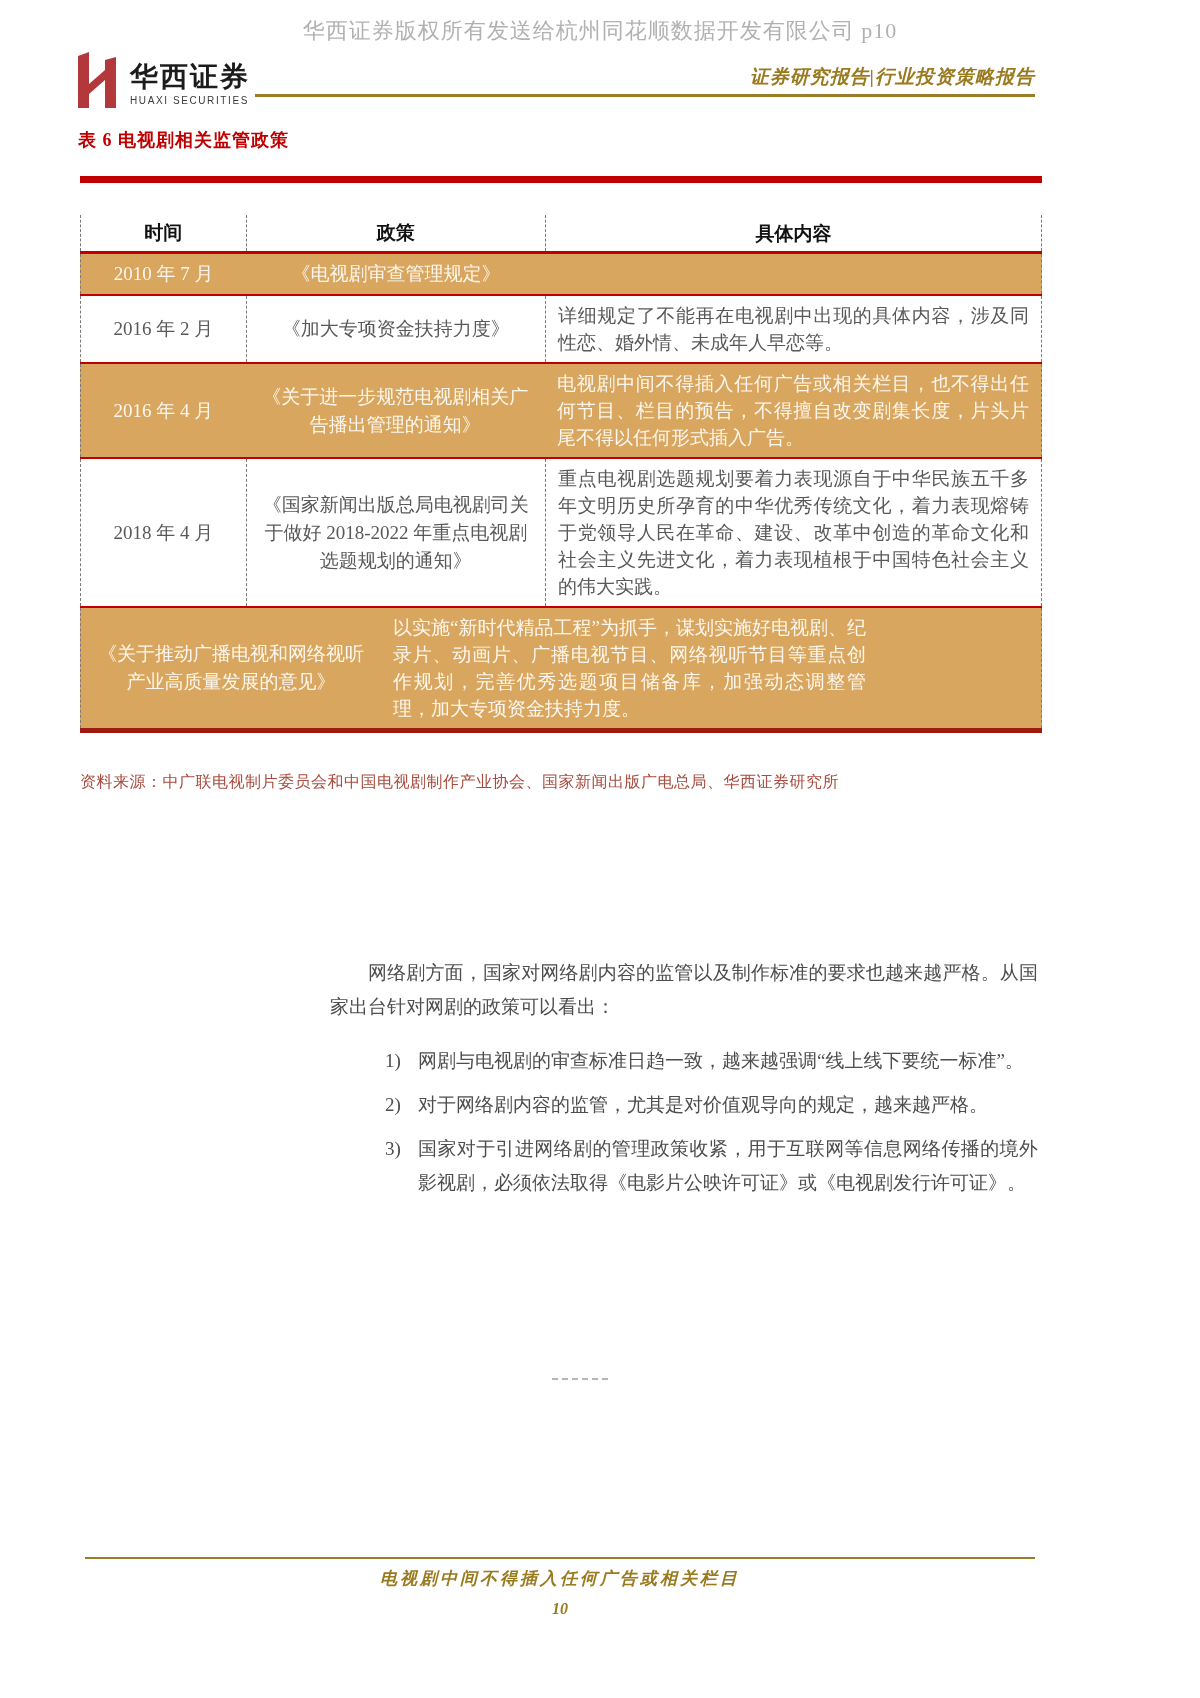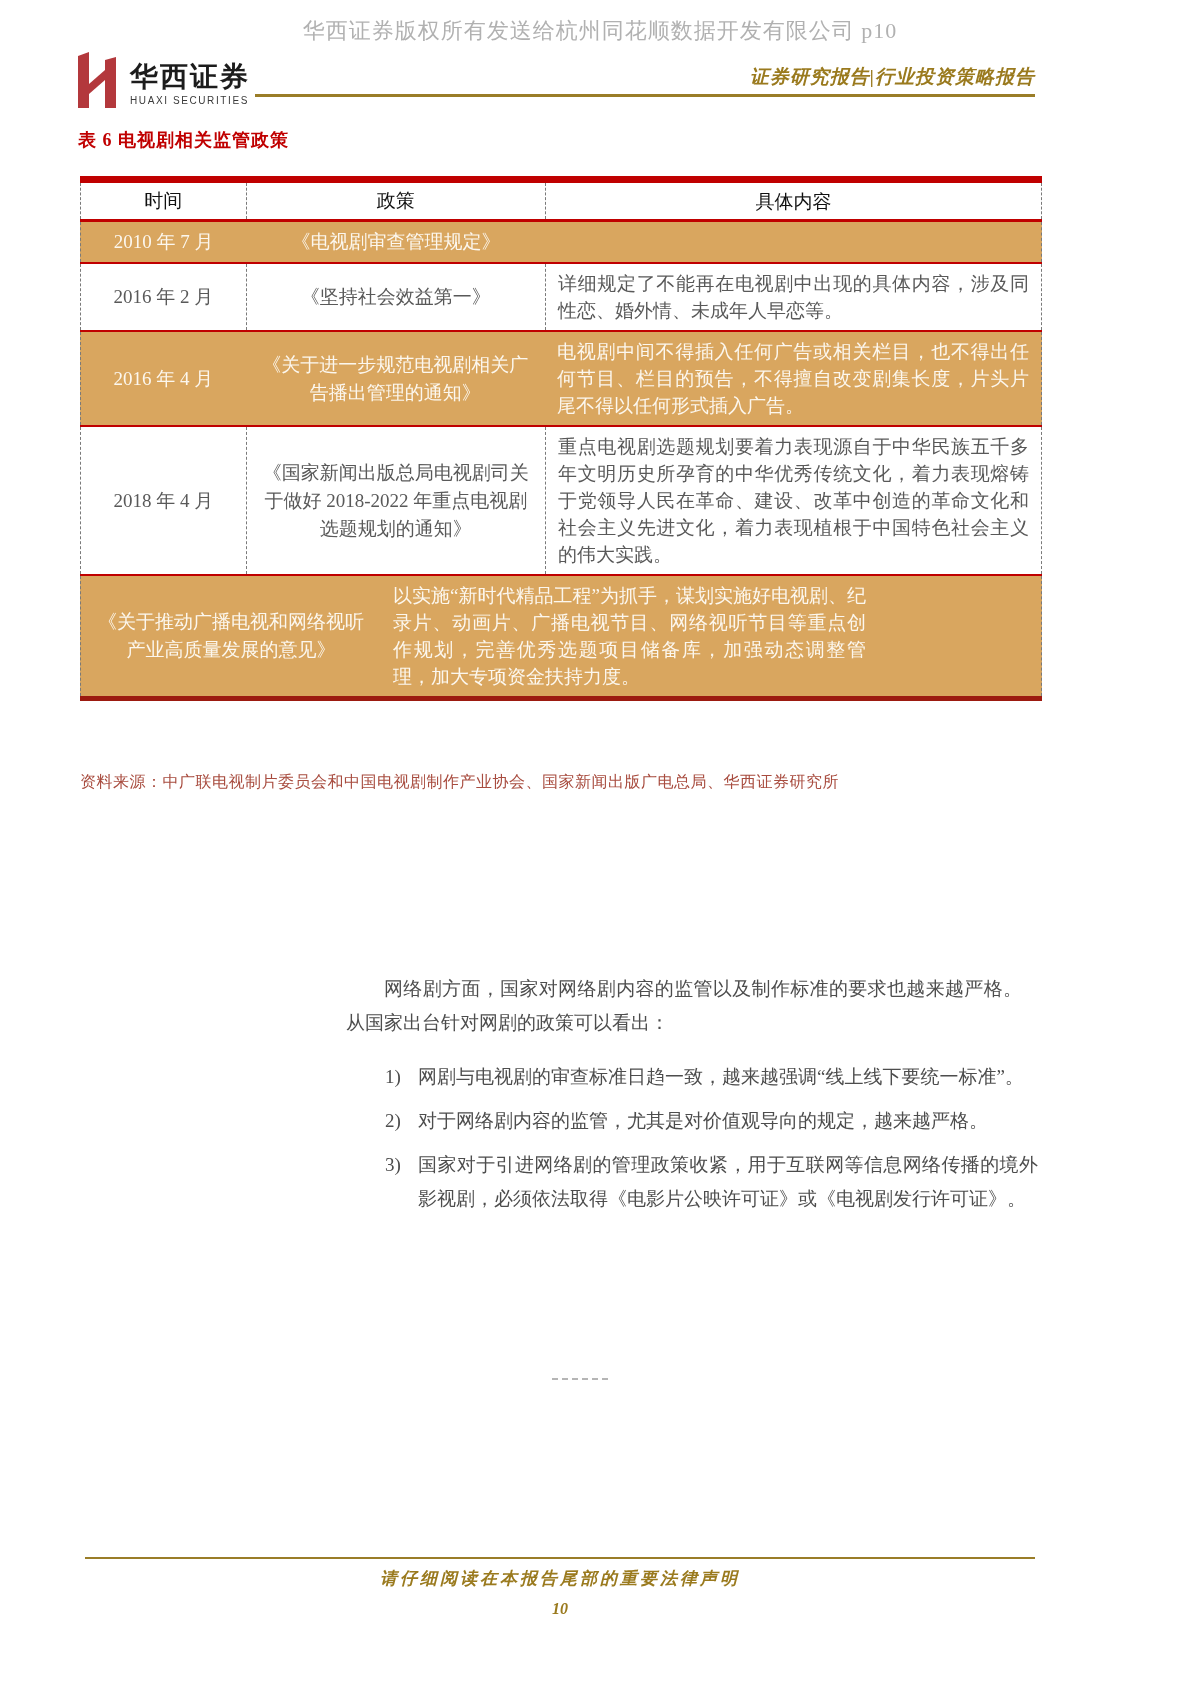--- a/index.html
+++ b/index.html
@@ -26,33 +26,33 @@
   .header-line { position:absolute; left:255px; top:94px; width:780px; height:3px; background:#9a7d28; }
   
   .tbl-title { position:absolute; left:78px; top:128px; font-size:18px; font-weight:bold; color:#c00000; letter-spacing:1px; }
   
   .tbl { position:absolute; left:80px; top:176px; width:962px; font-size:19px; }
   .bar-top { height:7px; background:#c00000; }
   .sep-hdr { height:3px; background:#c00000; }
   .sep { height:2px; background:#c00000; }
   .bar-bottom { height:5px; background:#9c1a10; }
   .t-row { display:flex; box-sizing:border-box; border-left:1px dashed #7a7a7a; border-right:1px dashed #7a7a7a; }
-  .t-row.hdr { background:#ffffff; color:#111; font-weight:normal; }
+  .t-row.hdr { background:#ffffff; color:#111; font-weight:bold;margin-top:32px; }
   .t-row.hdr .cell { padding:4px 0; display:flex; align-items:center; justify-content:center; }
   .t-row.hdr .cell + .cell, .t-row.white .cell + .cell { border-left:1px dashed #7a7a7a; }
   .t-row.gold { background:#d9a65f; color:#fcf7ee; }
   .t-row.white { background:#ffffff; color:#595959; }
   .cell { box-sizing:border-box; }
   .c1 { width:165px; display:flex; align-items:center; justify-content:center; text-align:center; }
   .c2 { width:300px; display:flex; align-items:center; justify-content:center; text-align:center; padding:6px 16px; line-height:28px; }
   .c3 { width:497px; padding:6px 12px; line-height:27px; text-align:justify; }
   .source { position:absolute; left:80px; top:772px; font-size:16px; color:#a84c3f; letter-spacing:0.5px; }
   
   .body-block { position:absolute; left:330px; top:956px; width:708px; font-size:19px; color:#4d4d4d; line-height:34px; }
-  .body-para { text-indent:2em; text-align:justify; margin:16px; }
+  .body-para { text-indent:2em; text-align:justify; margin:0; }
   .num-list { margin-top:20px; margin-left:55px; }
   .num-item { display:flex; margin-bottom:10px; }
   .num-label { width:33px; flex:none; }
   .num-text { flex:1; text-align:justify; }
   
   .dash-mark { position:absolute; left:552px; top:1378px; width:56px; border-top:2px dashed #b5b5b5; }
   
   .footer-line { position:absolute; left:85px; top:1557px; width:950px; height:2px; background:#9a7d28; }
   .footer-text {
     position:absolute; left:85px; top:1567px; width:950px; text-align:center;
@@ -96,21 +96,21 @@
     <div class="sep-hdr"></div>
 
     <div class="t-row gold">
       <div class="cell c1">2010 年 7 月</div>
       <div class="cell c2">《电视剧审查管理规定》</div>
     </div>
     <div class="sep"></div>
 
     <div class="t-row white">
       <div class="cell c1">2016 年 2 月</div>
-      <div class="cell c2">《坚持社会效益第一》</div>
+      <div class="cell c2">《加大专项资金扶持力度》</div>
       <div class="cell c3">详细规定了不能再在电视剧中出现的具体内容，涉及同性恋、婚外情、未成年人早恋等。</div>
     </div>
     <div class="sep"></div>
 
     <div class="t-row gold">
       <div class="cell c1">2016 年 4 月</div>
       <div class="cell c2">《关于进一步规范电视剧相关广告播出管理的通知》</div>
       <div class="cell c3">电视剧中间不得插入任何广告或相关栏目，也不得出任何节目、栏目的预告，不得擅自改变剧集长度，片头片尾不得以任何形式插入广告。</div>
     </div>
     <div class="sep"></div>
@@ -145,16 +145,16 @@
       <div class="num-item">
         <span class="num-label">3)</span>
         <span class="num-text">国家对于引进网络剧的管理政策收紧，用于互联网等信息网络传播的境外影视剧，必须依法取得《电影片公映许可证》或《电视剧发行许可证》。</span>
       </div>
     </div>
   </div>
 
   <div class="dash-mark"></div>
 
   <div class="footer-line"></div>
-  <div class="footer-text">请仔细阅读在本报告尾部的重要法律声明</div>
+  <div class="footer-text">电视剧中间不得插入任何广告或相关栏目</div>
   <div class="page-num">10</div>
 
 </div>
 
 </body></html>

